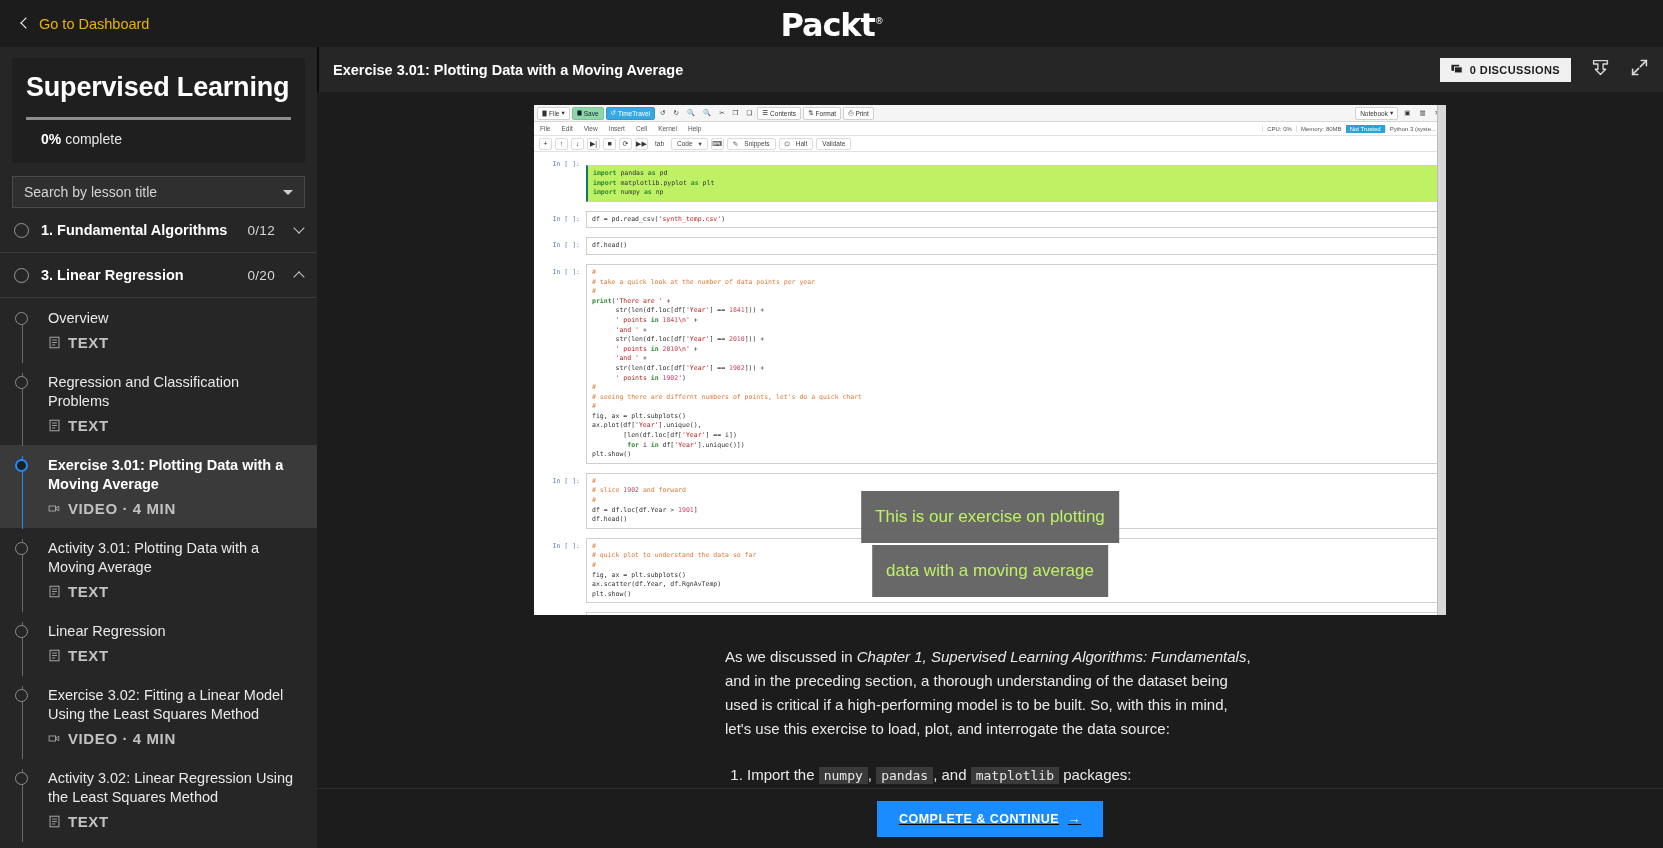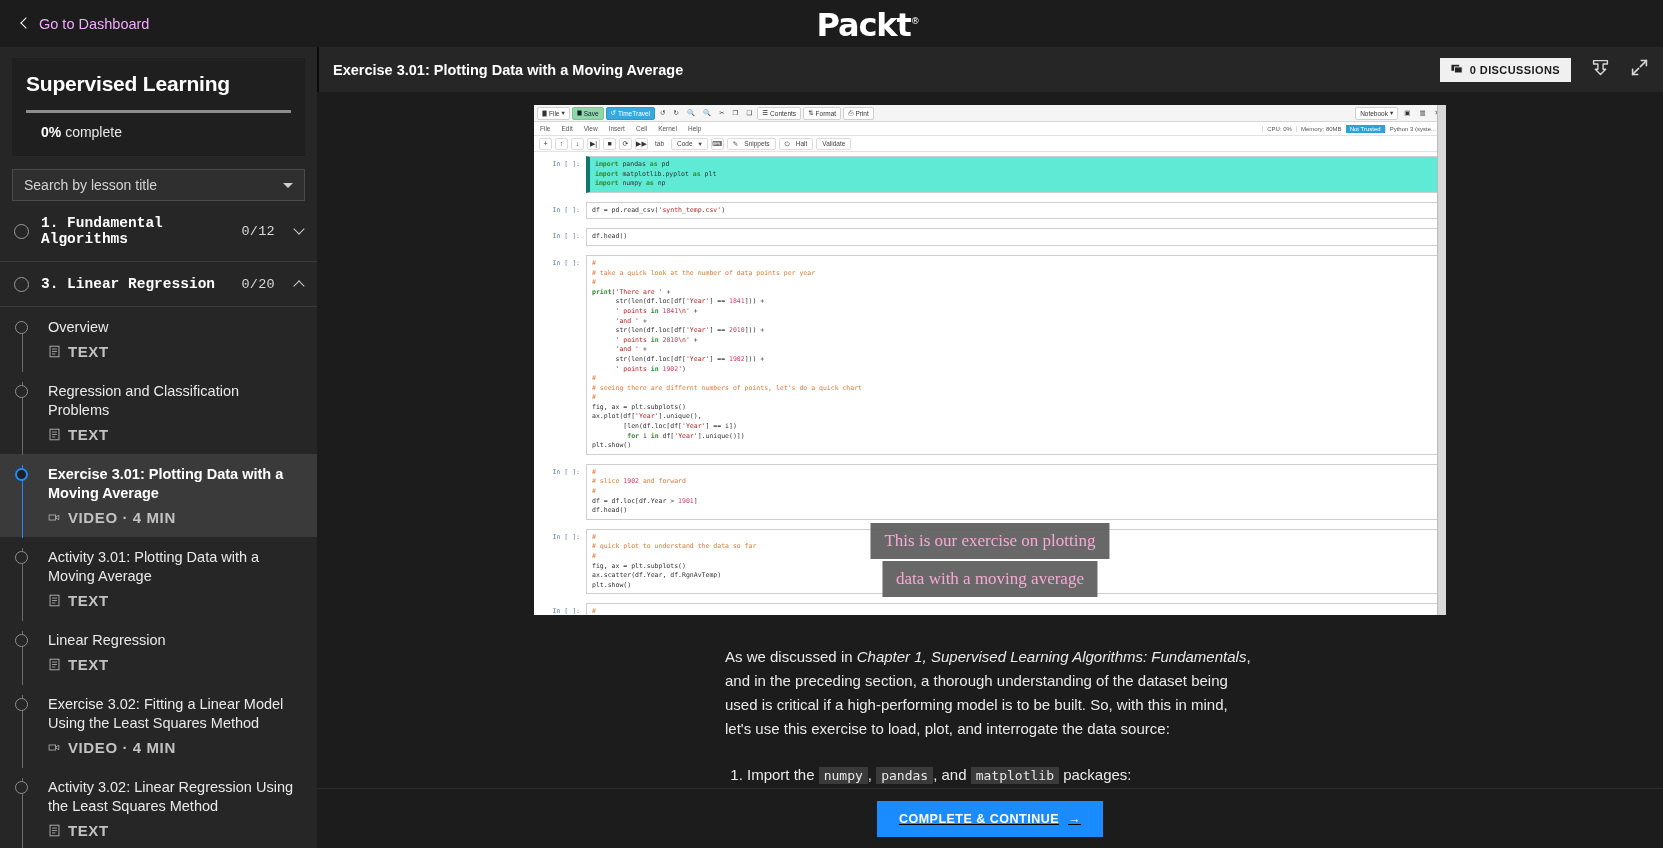--- a/index.html
+++ b/index.html
@@ -13,58 +13,57 @@
 
   
   .topbar {
     height: 47px; min-height: 47px;
     background: #1c1c1c;
     display: flex; align-items: center;
     position: relative;
   }
   .dash-link {
     display: flex; align-items: center; gap: 9px;
-    color: #f0abfc; font-size: 14.5px; padding-left: 22px;
+    color: #eab308; font-size: 14.5px; padding-left: 22px;
     cursor: pointer; text-decoration: none;
   }
   .chev-left {
     display: inline-block; width: 8px; height: 8px;
     border-left: 1.6px solid #fff; border-bottom: 1.6px solid #fff;
     transform: rotate(45deg); margin-top: -1px;
   }
   .packt-logo {
     position: absolute; left: 50%; transform: translateX(-50%);
     top: 3px;
     color: #fff; font-size: 32px; font-weight: 700;
     letter-spacing: -1.1px;
     border-bottom: 3.5px solid #fff;
     padding-bottom: 15px; line-height: 36px;
     font-family: "DejaVu Sans", sans-serif;
-    margin-left: 36px;
   }
   .packt-logo sup { font-size: 9px; vertical-align: super; font-weight: 400;}
 
   
   .shell { flex: 1; display: flex; min-height: 0; }
 
   
   .sidebar {
     width: 317px; min-width: 317px;
     background: #262626;
     overflow-y: auto; overflow-x: hidden;
     position: relative;
   }
   .sidebar::-webkit-scrollbar { width: 0px; }
   .course-card {
     background: #1f1f1f;
     margin: 11px 12px 0 12px;
     padding: 14px 14px 16px 14px;
   }
   .course-title {
-    color: #fff; font-size: 21px; font-weight: 700; letter-spacing: -0.2px;
+    color: #fff; font-size: 27px; font-weight: 700; letter-spacing: -0.2px;
   }
   .progress-track {
     height: 3px; background: #8d8d8d; margin: 14px 0 11px 0; width: 100%;
     position: relative;
   }
   .progress-fill { height: 100%; background: #0080ff; width: 0%; }
   .complete-line { font-size: 14px; color: #e8e8e8; margin-left: 15px; }
   .complete-line b { color: #fff; font-weight: 700; }
 
   .search-box {
@@ -78,21 +77,20 @@
     width: 0; height: 0; border-left: 5px solid transparent;
     border-right: 5px solid transparent; border-top: 5.5px solid #cfcfcf;
   }
 
   
   .section-row {
     display: flex; align-items: center; gap: 12px;
     padding: 14px 14px 14px 14px;
     border-bottom: 1px solid #3a3a3a;
     cursor: pointer;
-    font-family: Liberation Mono, monospace;
   }
   .sec-circle {
     width: 15px; height: 15px; border-radius: 50%;
     border: 1.6px solid #9a9a9a; min-width: 15px;
   }
   .sec-label { color: #fff; font-size: 14.5px; font-weight: 700; flex: 1; }
   .sec-count { color: #d8d8d8; font-size: 13.5px; margin-right: 8px; letter-spacing: 0.3px;}
   .chev {
     width: 8px; height: 8px; border-right: 1.7px solid #c9c9c9;
     border-bottom: 1.7px solid #c9c9c9; transform: rotate(45deg);
@@ -218,21 +216,21 @@
     width: 46px; min-width: 46px; text-align: right; padding-right: 6px;
     color: #5b7ac9; font-size: 6.5px; padding-top: 4px;
     font-family: "DejaVu Sans Mono", monospace;
   }
   .cell-input {
     flex: 1; border: 1px solid #cfcfcf; background: #fff;
     padding: 3px 5px; font-size: 6.5px; line-height: 9.6px;
     color: #333; white-space: pre; overflow: hidden;
     font-family: "DejaVu Sans Mono", monospace;
   }
-  .cell.selected .cell-input { border-left: 4px solid #0f766e; background: #5eead4; }
+  .cell.selected .cell-input { border-left: 2px solid #0f766e; background: #bef264; margin-top: 9px; }
   .k { color: #338833; font-weight: bold; }
   .s { color: #bb2222; }
   .c { color: #e07b39; }
   .n { color: #cc4466; }
 
   .nb-scrollbar {
     position: absolute; right: 2px; top: 52px; width: 5px; height: 450px;
     background: #f1f1f1;
   }
   .nb-scrollbar i {
@@ -242,23 +240,23 @@
     position: absolute; right: 0; top: 0; bottom: 0; width: 9px;
     background: #d8d8d8; border-left: 1px solid #bbb;
   }
 
   .caption {
     position: absolute; left: 50%; transform: translateX(-50%);
     bottom: 18px; display: flex; flex-direction: column; align-items: center;
     gap: 2px; pointer-events: none;
   }
   .caption div {
-    background: rgba(93,93,93,.93); color: #f9a8d4;
-    font-size: 17px; padding: 8px 14px; white-space: nowrap;
-    font-family: Liberation Serif, serif;
+    background: rgba(93,93,93,.93); color: #bef264;
+    font-size: 17px; padding: 16px 14px; white-space: nowrap;
+    font-family: Liberation Sans, sans-serif;
   }
 
   
   .article {
     width: 530px; margin-top: 30px; color: #eaeaea;
     font-size: 15px; line-height: 24px;
   }
   .article p em { font-style: italic; }
   .article ol { margin: 22px 0 0 22px; }
   .article li { line-height: 24px; }

